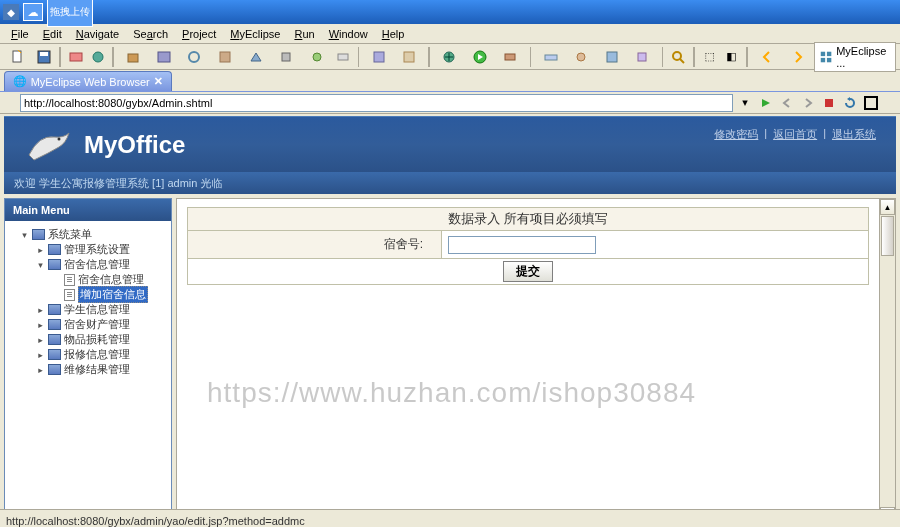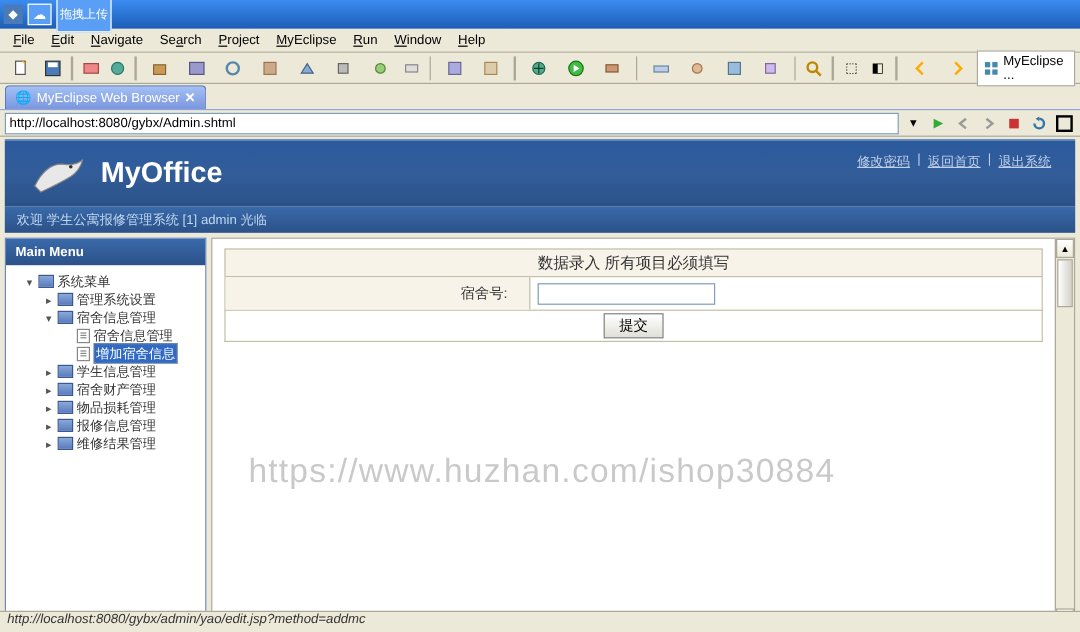--- a/index.html
+++ b/index.html
@@ -25,21 +25,21 @@
 .toolbar-sep { width: 2px; height: 20px; background: #aca899; margin: 0 3px; }
 .toolbar-svg { width: 16px; height: 16px; }
 .perspective { margin-left: auto; display: flex; align-items: center; border: 1px solid #aca899; padding: 2px 4px; background: #fff; gap: 3px; }
 
 
 .editor-tabs { height: 22px; background: #ece9d8; display: flex; align-items: flex-end; padding-left: 4px; border-bottom: 1px solid #7a96df; }
 .editor-tab { height: 20px; background: linear-gradient(to bottom,#a4c0f4,#7a96df); border: 1px solid #5a7abf; border-bottom: none; border-radius: 4px 4px 0 0; padding: 0 8px; display: flex; align-items: center; color: #fff; gap: 4px; }
 .editor-tab .close { cursor: pointer; font-weight: bold; }
 
 
-.urlbar { height: 22px; background: #ece9d8; display: flex; align-items: center; padding: 0 4px; border-bottom: 1px solid #aca899; gap: 3px; }
+.urlbar { height: 22px; background: #ece9d8; display: flex; align-items: center; padding: 0 20px; border-bottom: 1px solid #aca899; gap: 3px; }
 .urlbar input { flex: 1; height: 18px; border: 1px solid #7f9db9; padding: 0 3px; background: #fff; }
 .url-btn { width: 18px; height: 18px; display: flex; align-items: center; justify-content: center; cursor: pointer; }
 .url-sq { width: 14px; height: 14px; border: 2px solid #000; }
 
 
 .blue-header { height: 56px; background: linear-gradient(to bottom,#2b5a9e,#325d99 50%,#2b5188); display: flex; align-items: center; padding: 0 20px; position: relative; margin: 2px 4px 0 4px; border-top: 1px solid #4a7ab8; }
 .logo-bird { width: 50px; height: 40px; margin-right: 10px; }
 .logo-text { color: #fff; font-size: 24px; font-weight: bold; font-family: Arial; }
 .header-links { position: absolute; right: 20px; top: 10px; display: flex; gap: 6px; color: #c0d0e8; font-size: 11px; }
 .header-links a { color: #c0d0e8; text-decoration: underline; cursor: pointer; text-align: right; }
@@ -70,26 +70,26 @@
 .scroll-arrow { height: 16px; border: 1px solid #aca899; background: linear-gradient(to bottom,#fff,#ece9d8); display: flex; align-items: center; justify-content: center; font-size: 8px; cursor: pointer; }
 .scroll-thumb { height: 40px; background: linear-gradient(to right,#fff,#d4d0c8); border: 1px solid #aca899; margin: 1px; }
 .content-inner { padding: 8px 26px 8px 10px; }
 
 .form-header { height: 24px; background: #f7f3e9; border: 1px solid #c0c0a8; display: flex; align-items: center; justify-content: center; font-size: 13px; color: #333; }
 .form-row { display: flex; align-items: center; border: 1px solid #c0c0a8; border-top: none; height: 28px; }
 .form-label { width: 254px; text-align: right; padding-right: 18px; font-size: 12px; color: #333; background: #f7f3e9; border-right: 1px solid #c0c0a8; height: 100%; display: flex; align-items: center; justify-content: flex-end; }
 .form-field { flex: 1; padding-left: 6px; }
 .form-field input { width: 148px; height: 18px; border: 1px solid #7f9db9; }
 .form-submit-row { border: 1px solid #c0c0a8; border-top: none; height: 26px; display: flex; align-items: center; justify-content: center; }
-.form-submit-row button { padding: 1px 12px; border: 1px solid #7f7f7f; background: linear-gradient(to bottom,#fff,#e0e0d8); cursor: pointer; font-size: 12px; }
+.form-submit-row button { padding: 1px 12px; border: 1px solid #7f7f7f; background: linear-gradient(to bottom,#fff,#e0e0d8); cursor: pointer; font-size: 12px; font-weight: bold; }
 
 .watermark { position: absolute; left: 30px; top: 178px; font-size: 28px; color: rgba(100,100,100,0.35); font-family: Arial; letter-spacing: 1px; white-space: nowrap; }
 
 
-.statusbar { position: absolute; left: 0; right: 0; bottom: 0; height: 18px; background: #ece9d8; border-top: 1px solid #aca899; padding: 0 6px; display: flex; align-items: flex-start; font-size: 11px; color: #333; font-style: italic; }
+.statusbar { position: absolute; left: 0; right: 0; bottom: 0; height: 18px; background: #ece9d8; border-top: 1px solid #aca899; padding: 0 6px; display: flex; align-items: flex-end; font-size: 11px; color: #333; }
 </style>
 </head>
 <body>
 
 <div class="titlebar">
   <span class="titlebar-icon">◆</span>
   <div class="titlebar-right">
     <span class="titlebar-cloud">☁</span>
     <span class="titlebar-btn">拖拽上传</span>
   </div>

